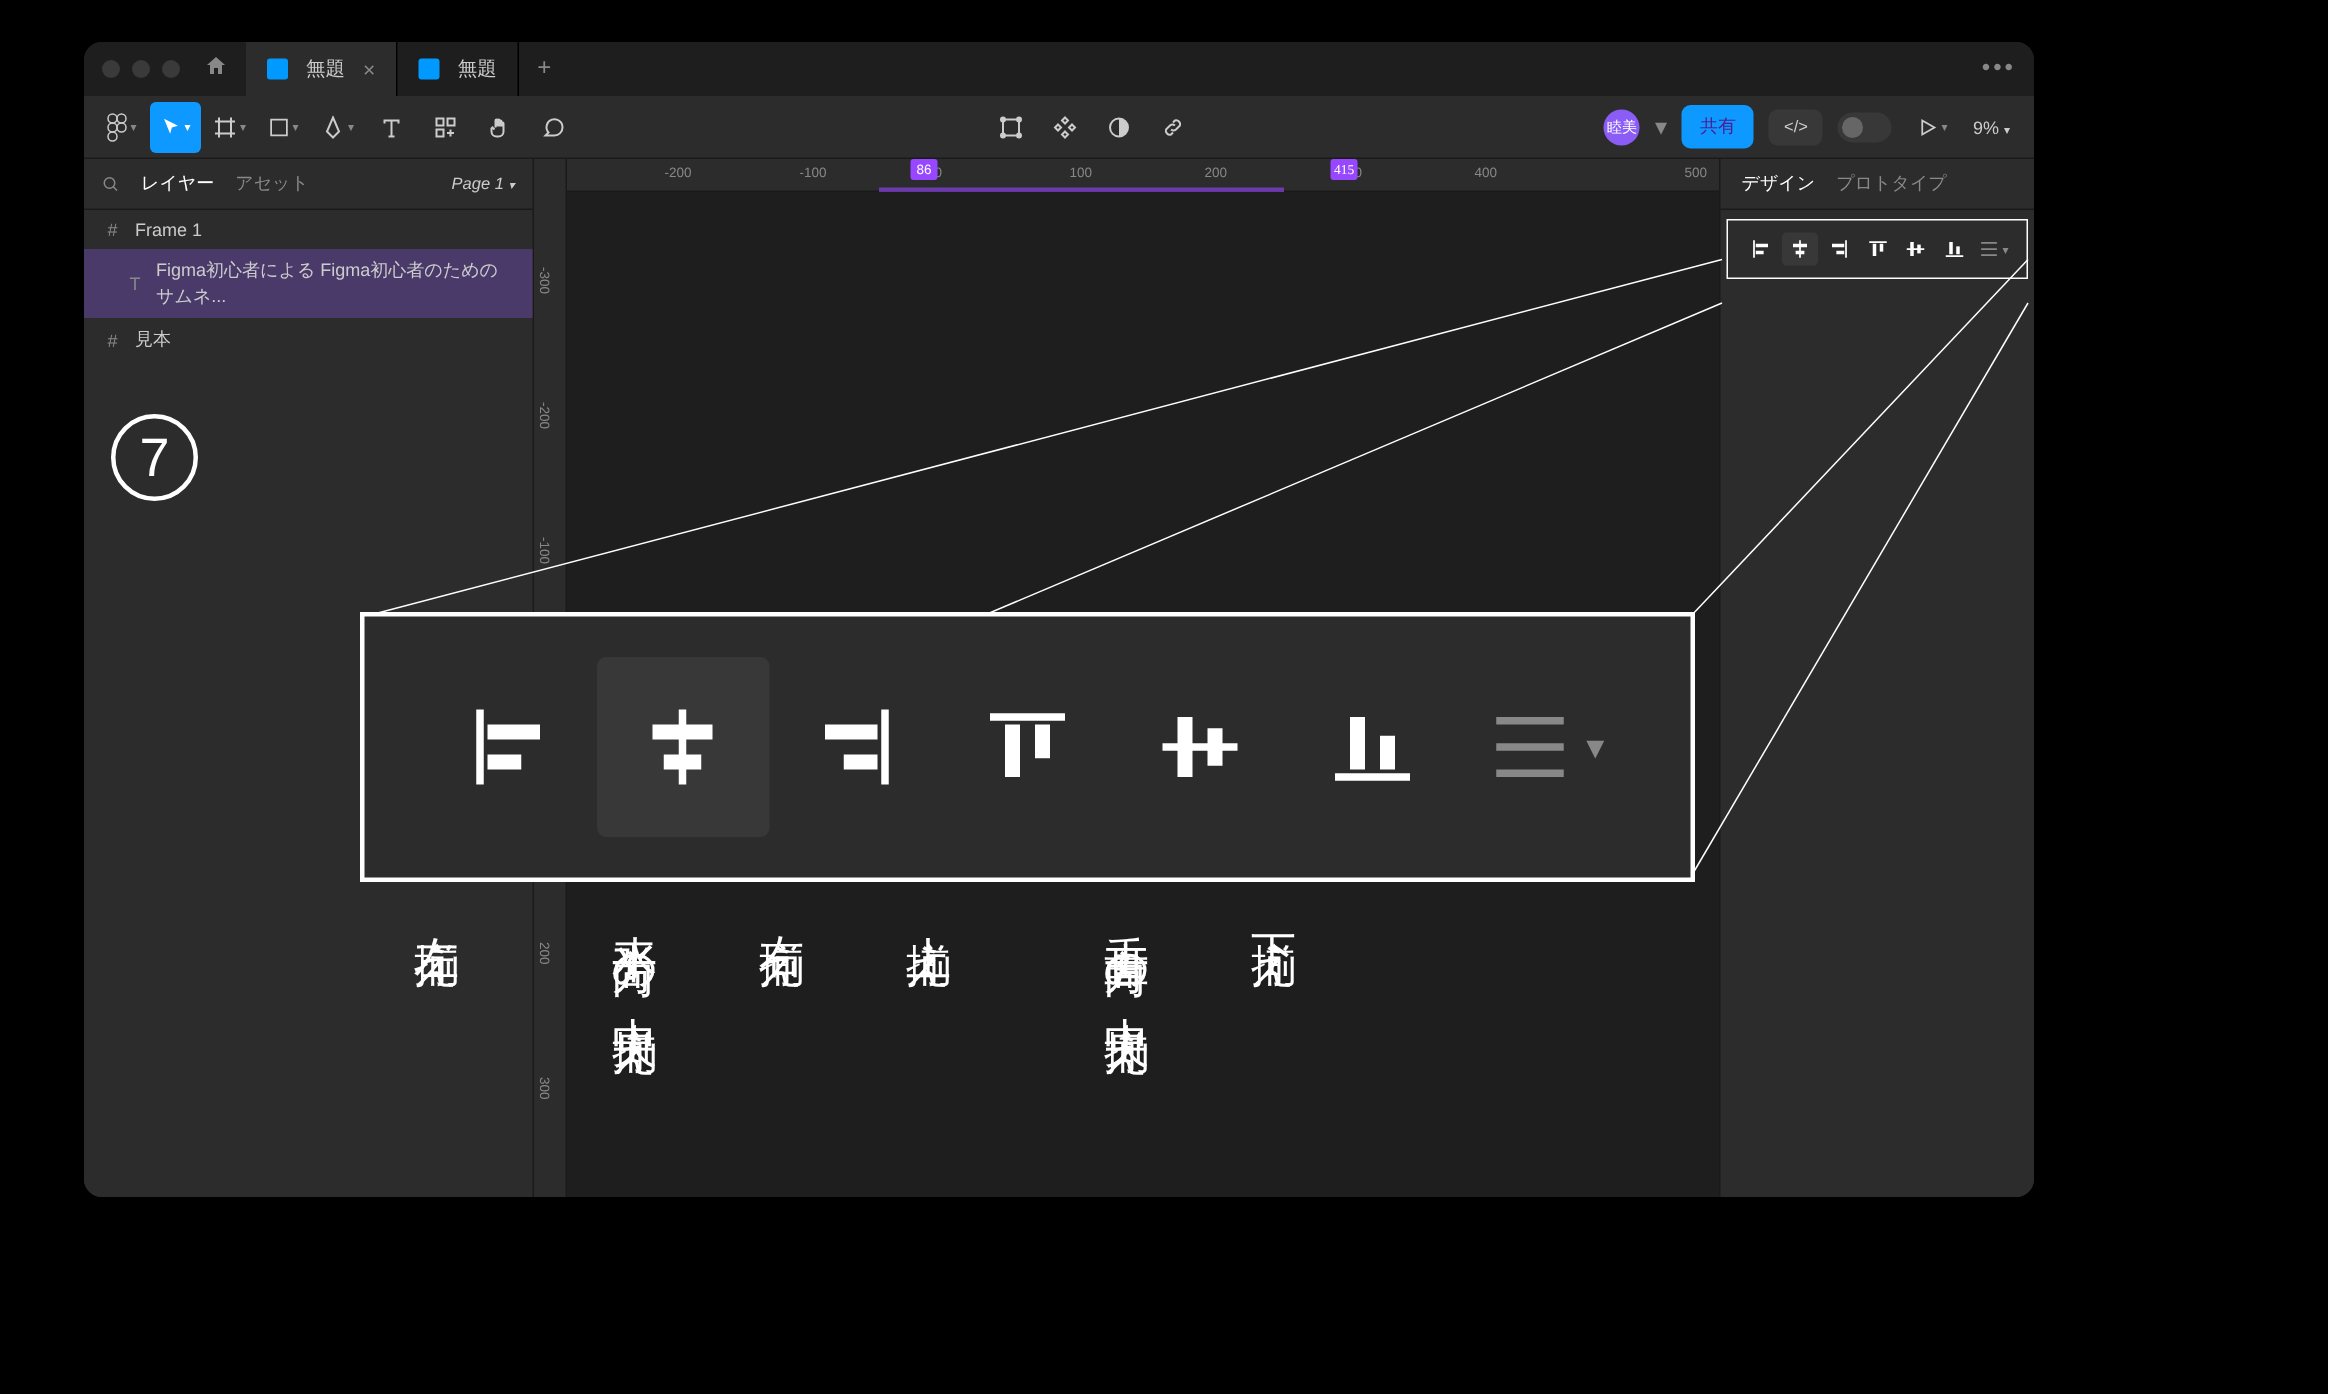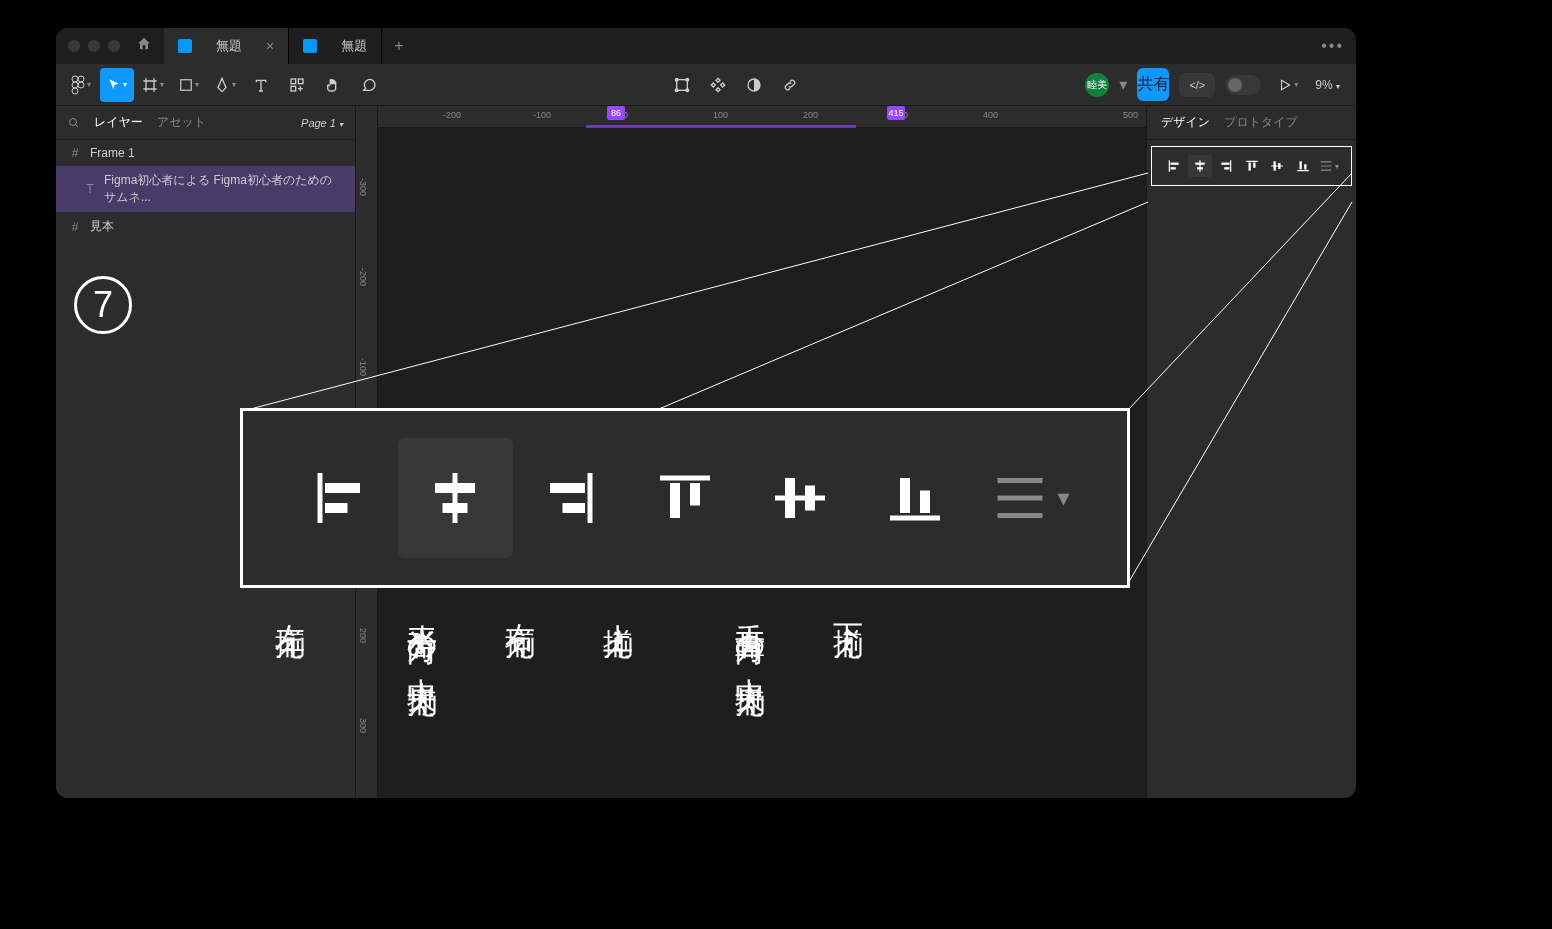--- a/index.html
+++ b/index.html
@@ -28,43 +28,43 @@
   height: 36px;
   background: #1e1e1e;
   display: flex;
   align-items: center;
   padding: 0 12px;
 }
 .traffic { display: flex; gap: 8px; margin-right: 16px; }
 .traffic span { width: 12px; height: 12px; border-radius: 50%; background: #3a3a3a; }
 .home-icon { color: #888; margin-right: 12px; }
 .tab {
-  display: flex; align-items: center; gap: 24px;
+  display: flex; align-items: center; gap: 12px;
   padding: 0 14px; height: 36px; font-size: 13px;
   border-right: 1px solid #000;
 }
 .tab.active { background: #2c2c2c; }
 .tab-icon { width: 14px; height: 14px; background: #0099ff; border-radius: 2px; display:inline-block; }
 .tab-close { color: #888; font-size: 14px; }
 .tab-add { color: #888; padding: 0 12px; font-size: 16px; }
 .menu-dots { margin-left: auto; color: #888; letter-spacing: 2px; }
 
 .toolbar {
   height: 42px; background: #2c2c2c; border-bottom: 1px solid #1a1a1a;
   display: flex; align-items: center; padding: 0 8px; gap: 2px;
 }
 .tool-btn {
   width: 34px; height: 34px; display: flex; align-items: center; justify-content: center;
   border-radius: 4px; color: #ccc;
 }
 .tool-btn.active { background: #0d99ff; color: #fff; }
 .tool-btn .chev { font-size: 8px; margin-left: 2px; color: #888; }
 .tool-group-center { margin-left: auto; margin-right: auto; display: flex; gap: 2px; }
-.avatar { width: 24px; height: 24px; border-radius: 50%; background: #15803d; font-size:10px; display:flex;align-items:center;justify-content:center;color:#fff; }
-.share-btn { background: #0d99ff; color:#0f172a; padding: 6px 0; border-radius: 6px; font-size: 16px; }
+.avatar { width: 24px; height: 24px; border-radius: 50%; background: #8b5cf6; font-size:10px; display:flex;align-items:center;justify-content:center;color:#fff; }
+.share-btn { background: #0d99ff; color:#4c1d95; padding: 6px 12px; border-radius: 6px; font-size: 12px; }
 .dev-btn { background: #383838; padding: 6px 10px; border-radius: 6px; color:#ccc; font-size:11px; }
 .toggle { width: 36px; height: 20px; background: #383838; border-radius: 10px; position: relative; }
 .toggle::after { content:''; width:14px; height:14px; background:#666; border-radius:50%; position:absolute; top:3px; left:3px; }
 .zoom { font-size: 12px; color:#ccc; padding: 0 8px; }
 
 .main-area { flex: 1; display: flex; overflow: hidden; }
 .left-panel {
   width: 300px; background: #2c2c2c; border-right: 1px solid #1a1a1a;
   display: flex; flex-direction: column;
 }
@@ -306,21 +306,21 @@
       <div class="ruler-h" id="ruler-h">
           <span class="ruler-tick" style="left: 87px;">-200</span>
           <span class="ruler-tick" style="left: 177px;">-100</span>
           <span class="ruler-tick" style="left: 267px;">0</span>
           <span class="ruler-tick" style="left: 357px;">100</span>
           <span class="ruler-tick" style="left: 447px;">200</span>
           <span class="ruler-tick" style="left: 537px;">300</span>
           <span class="ruler-tick" style="left: 627px;">400</span>
           <span class="ruler-tick" style="left: 739px; margin-left: 28px;">500</span>
           <div class="selection-handle" style="left: 215px;">86</div>
-          <div class="selection-handle" style="left: 495px;">415</div>
+          <div class="selection-handle" style="left: 495px; font-family: Liberation Serif, serif;">415</div>
           <div class="selection-bar" style="left: 230px; width: 270px; height: 3px; top: 19px;"></div>
         </div>
       <div class="ruler-v" id="ruler-v">
           <span class="ruler-tick-v" style="top: 72px;">-300</span>
           <span class="ruler-tick-v" style="top: 162px;">-200</span>
           <span class="ruler-tick-v" style="top: 252px;">-100</span>
           <span class="ruler-tick-v" style="top: 342px;">0</span>
           <span class="ruler-tick-v" style="top: 432px;">100</span>
           <span class="ruler-tick-v" style="top: 522px;">200</span>
           <span class="ruler-tick-v" style="top: 612px;">300</span>

